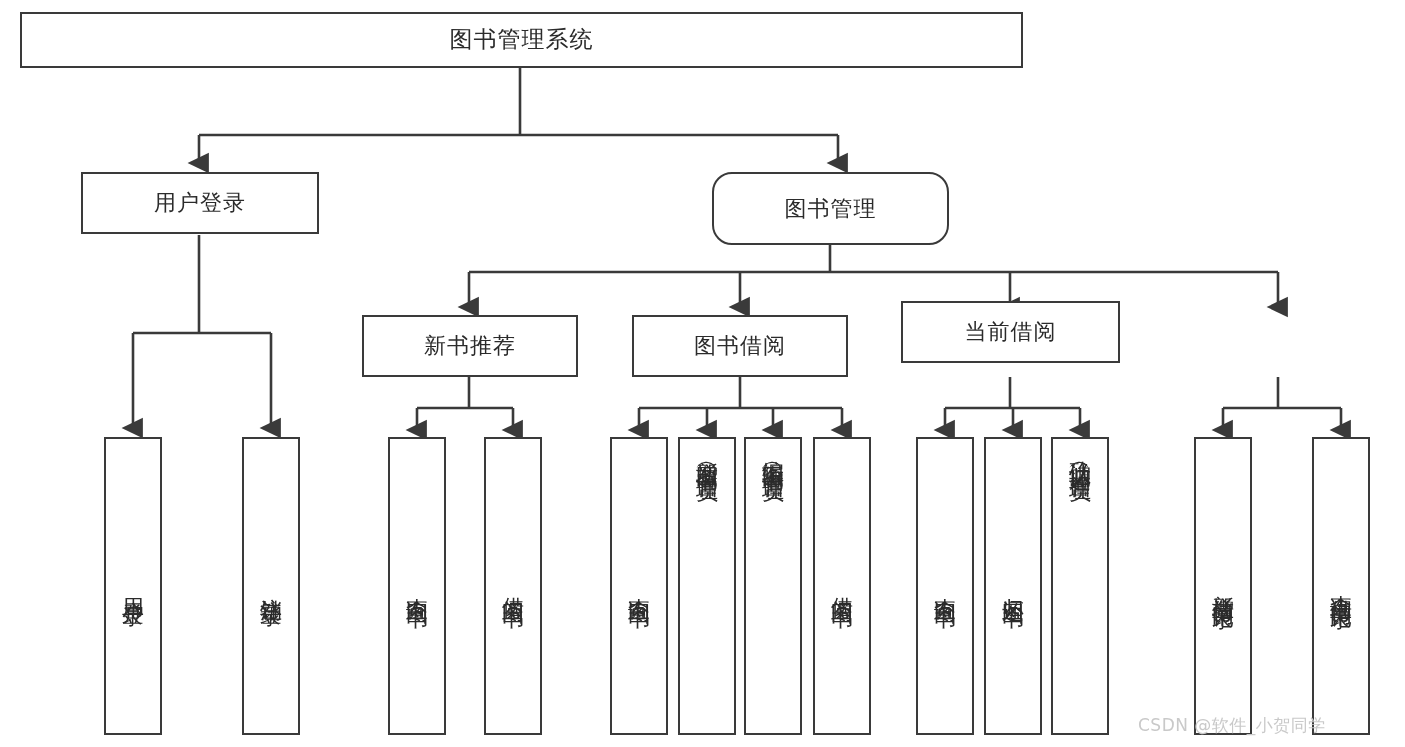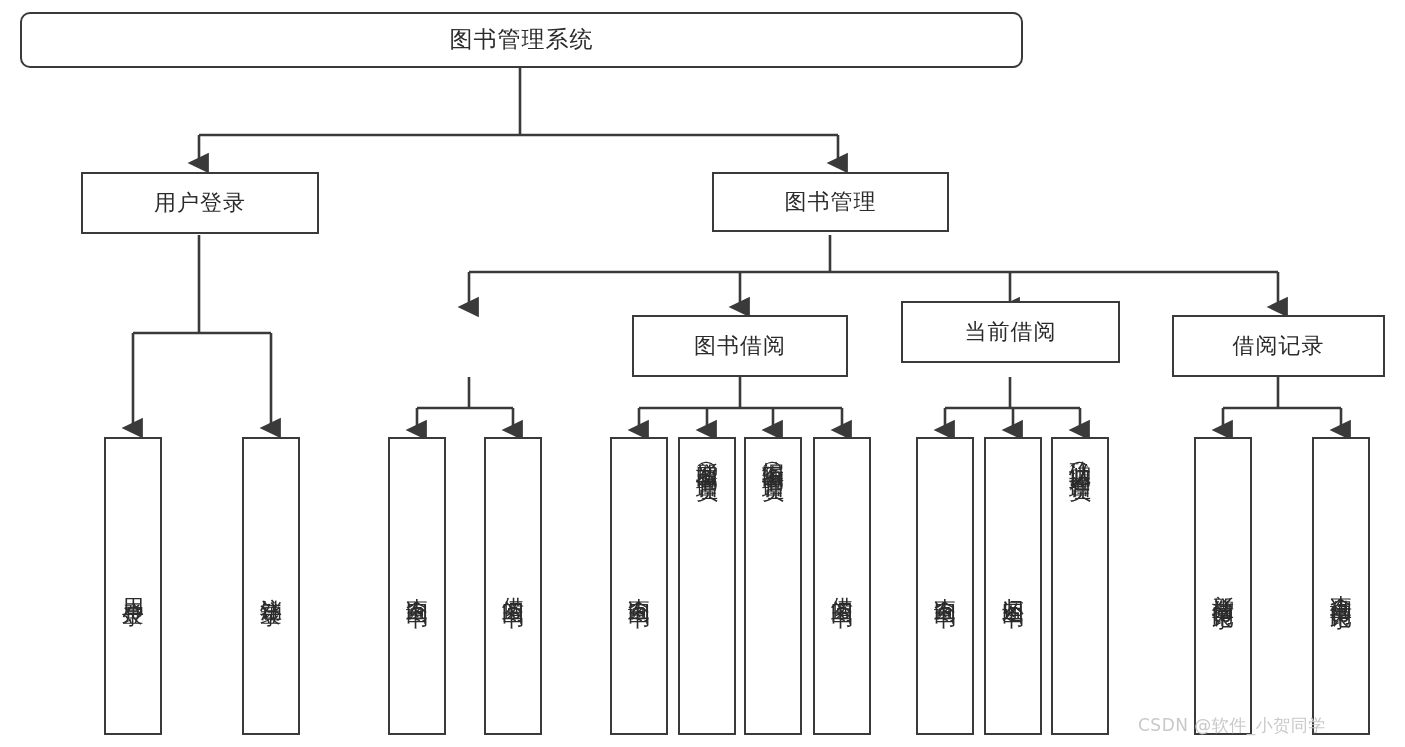--- a/index.html
+++ b/index.html
@@ -123,40 +123,40 @@
       <path d="M1013,408 L1013,430" marker-end="url(#arrow)"></path>
       <path d="M1080,408 L1080,430" marker-end="url(#arrow)"></path>
 
       <path d="M1278,377 L1278,408"></path>
       <path d="M1223,408 L1341,408"></path>
       <path d="M1223,408 L1223,430" marker-end="url(#arrow)"></path>
       <path d="M1341,408 L1341,430" marker-end="url(#arrow)"></path>
     </g>
   </svg>
 
-  <div class="node h-node root" style="left:20px; top:12px; width:1003px; height:56px;border-radius:10px;">
+  <div class="node h-node root" style="left:20px; top:12px; width:1003px; height:56px;">
     <span class="node-label">图书管理系统</span>
   </div>
 
   <div class="node h-node" style="left:81px; top:172px; width:238px; height:62px;">
     <span class="node-label">用户登录</span>
   </div>
-  <div class="node h-node" style="left:712px; top:172px; width:237px; height:60px;">
+  <div class="node h-node" style="left:712px; top:172px; width:237px; height:73px;border-radius:20px;">
     <span class="node-label">图书管理</span>
   </div>
 
+  <div class="node h-node" style="left:362px; top:315px; width:216px; height:62px;">
+    <span class="node-label">新书推荐</span>
+  </div>
   <div class="node h-node" style="left:632px; top:315px; width:216px; height:62px;">
     <span class="node-label">图书借阅</span>
   </div>
   <div class="node h-node" style="left:901px; top:301px; width:219px; height:62px;">
     <span class="node-label">当前借阅</span>
   </div>
-  <div class="node h-node" style="left:1172px; top:315px; width:213px; height:62px;">
-    <span class="node-label">借阅记录</span>
-  </div>
 
   <div class="node v-node center-text" style="left:104px; top:437px; width:58px; height:298px;">
     <span class="node-label">用户登录</span>
   </div>
   <div class="node v-node center-text" style="left:242px; top:437px; width:58px; height:298px;">
     <span class="node-label">注销登录</span>
   </div>
 
   <div class="node v-node center-text" style="left:388px; top:437px; width:58px; height:298px;">
     <span class="node-label">查询图书</span>

